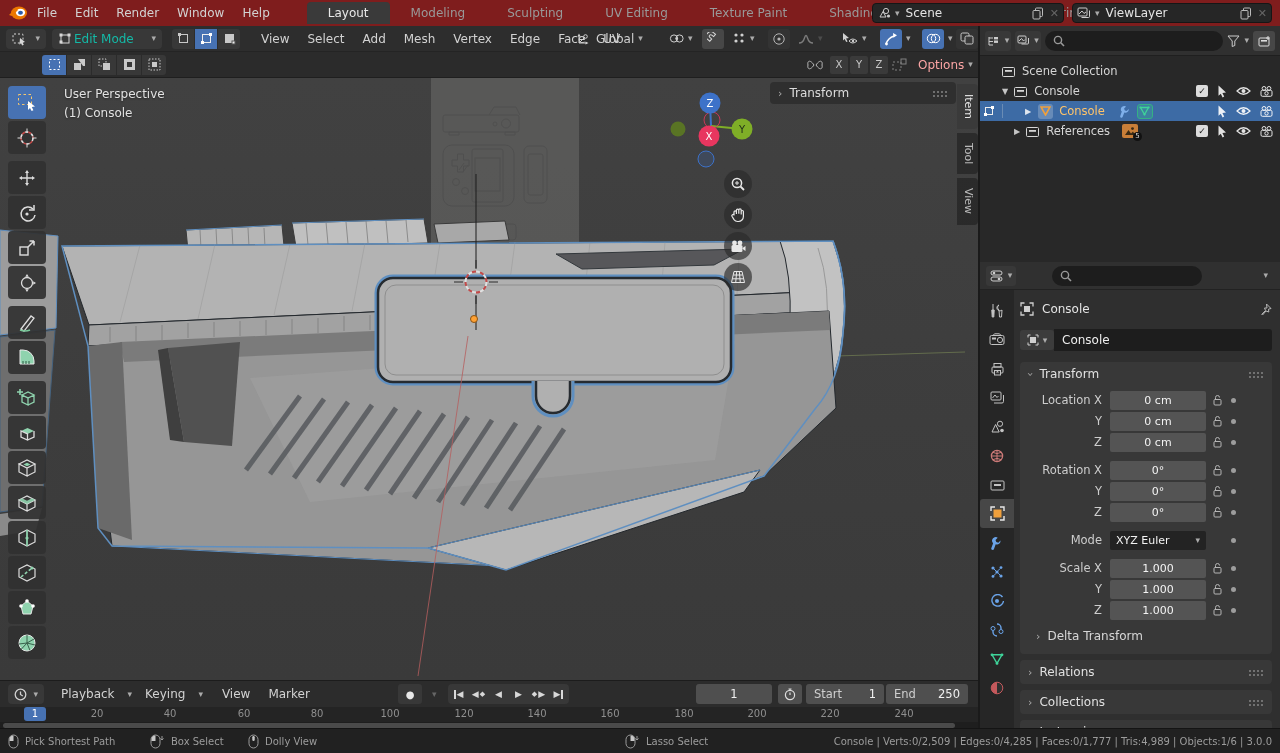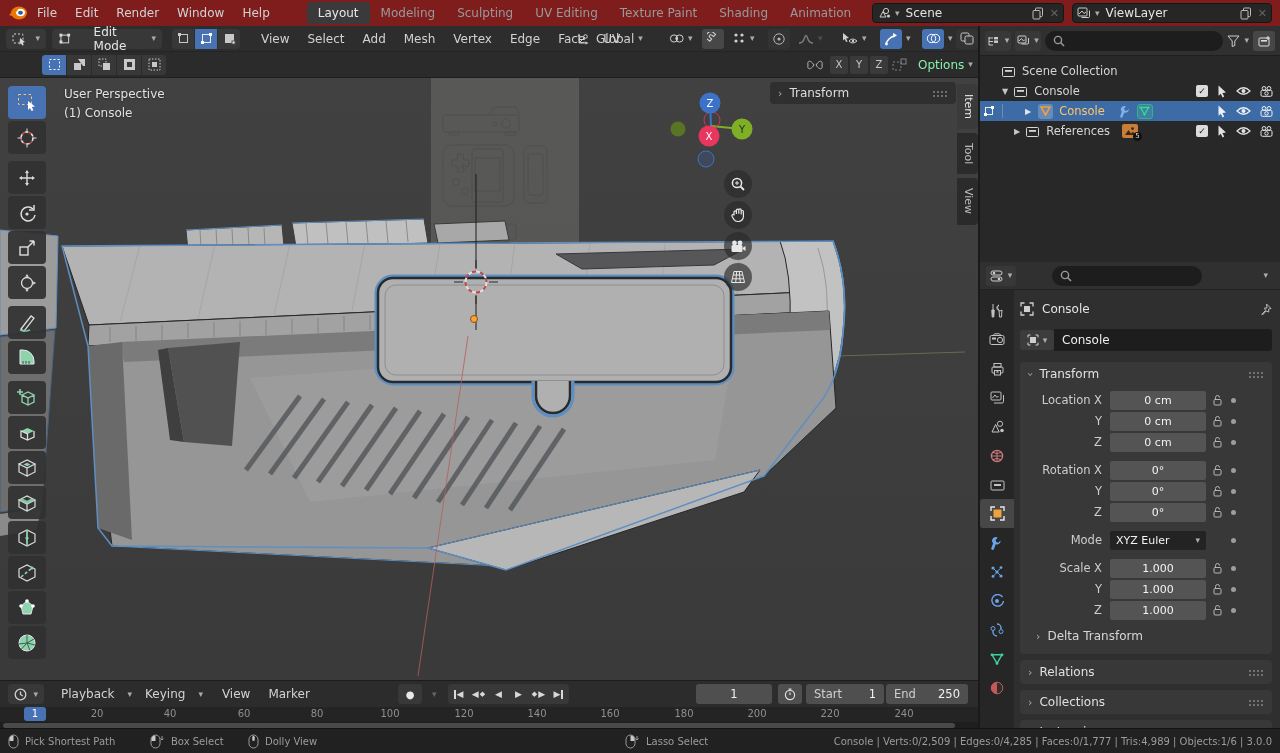--- a/index.html
+++ b/index.html
@@ -7,21 +7,21 @@
   #app{position:relative;width:1280px;height:753px;font-size:12px;color:#cfcfcf}
   .abs{position:absolute}
   .row{display:flex;align-items:center}
   svg{display:block}
   .chev{font-size:9px;color:#ababab;margin-left:4px;line-height:1}
   .chev.dim{color:#666}
   .rot90{display:inline-block;transform:rotate(90deg)}
   .menu{padding:0 9px;color:#d2d2d2;cursor:default;white-space:nowrap}
   
   #topbar{left:0;top:0;width:1280px;height:26px;background:#7f1d1d;display:flex;align-items:center}
-  .wstab{padding:4px 11px;color:#999;border-radius:4px 4px 0 0;white-space:nowrap}
+  .wstab{padding:4px 21px;color:#999;border-radius:4px 4px 0 0;white-space:nowrap}
   .wstab.active{background:#3a3a3a;color:#e8e8e8}
   .idsel{height:20px;background:#262626;border:1px solid #161616;border-radius:4px;display:flex;align-items:center;padding:0 4px;color:#ddd}
   .idsel .name{flex:1;padding:0 6px;font-size:12px;color:#e4e4e4;white-space:nowrap;overflow:hidden}
   
   #vph{left:0;top:26px;width:978px;height:26px;background:#2d2d2d;border-bottom:1px solid #242424}
   #vpt{left:0;top:52px;width:978px;height:26px;background:#2b2b2b;border-bottom:1px solid #1f1f1f}
   .hbtn{height:20px;background:#383838;border-radius:4px;display:flex;align-items:center;padding:0 6px}
   .hbtn.flat{background:transparent}
   .tgl{width:22px;height:20px;border-radius:3px;background:#383838;display:flex;align-items:center;justify-content:center}
   .tgl.on{background:#4772b3}
@@ -163,21 +163,21 @@
         </svg>
       <span class="chev">▾</span>
     </div>
     <div class="hbtn" style="margin-left:6px;width:110px">
       <svg width="14" height="13" viewBox="0 0 14 13">
           <rect x="3" y="3" width="8" height="8" fill="none" stroke="#d8d8d8"></rect>
           <rect x="1.5" y="1.5" width="3" height="3" fill="#d8d8d8"></rect>
           <rect x="9.5" y="1.5" width="3" height="3" fill="#d8d8d8"></rect>
           <rect x="1.5" y="8.5" width="3" height="3" fill="#d8d8d8"></rect>
         </svg>
-      <span style="margin-left:22px;color:#e5e5e5">Edit Mode</span>
+      <span style="margin-left:2px;color:#14b8a6">Edit Mode</span>
       <span class="chev" style="margin-left:auto">▾</span>
     </div>
     <div class="selmode" style="margin-left:10px">
       <div class="tgl">
           <svg width="13" height="13" viewBox="0 0 13 13">
             <rect x="2.5" y="2.5" width="8" height="8" fill="none" stroke="#c9c9c9"></rect>
             <rect x="1" y="1" width="3" height="3" fill="#c9c9c9"></rect>
           </svg>
         </div>
       <div class="tgl on">
@@ -321,21 +321,21 @@
       <span class="xyzbtn">Y</span>
       <span class="xyzbtn">Z</span>
     </div>
     <span class="abs" style="left:892px;opacity:.6">
         <svg width="16" height="14" viewBox="0 0 16 14">
           <rect x="1" y="4" width="8" height="8" fill="none" stroke="#bbb" stroke-dasharray="2 2"></rect>
           <rect x="9" y="1" width="5" height="5" fill="none" stroke="#bbb"></rect>
         </svg>
       </span>
     <div class="row abs" style="left:918px">
-      <span style="color:#86efac">Options</span>
+      <span style="color:#fca5a5">Options</span>
       <span class="chev">▾</span>
     </div>
   </div>
 
   <div id="canvas" class="abs">
 
     <svg class="abs" width="978" height="602" viewBox="0 0 978 602" style="left:0;top:0">
 
       <g>
         <rect x="431" y="0" width="148" height="440" fill="#70706e" opacity="0.5"></rect>

